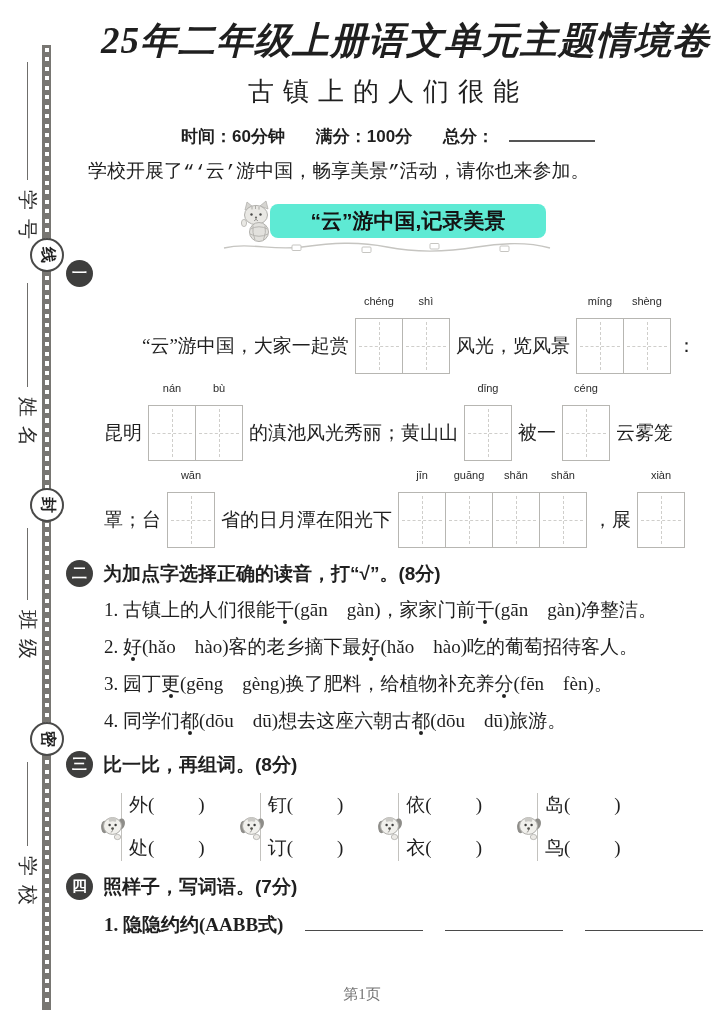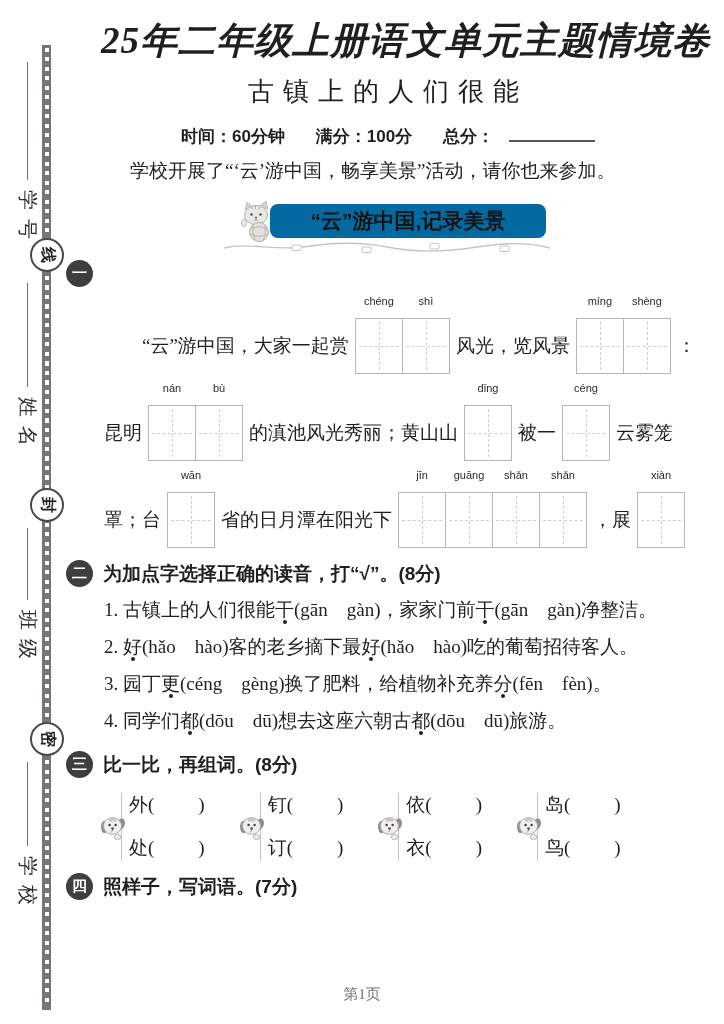--- a/index.html
+++ b/index.html
@@ -24,25 +24,25 @@
 
   
   .content{position:absolute;left:66px;top:0;width:644px;}
   .title{margin:16px 0 0;text-align:right;font-size:37px;font-weight:700;letter-spacing:1px;
          font-family:"Liberation Serif",serif;font-style:italic;}
   .subtitle{margin:8px 0 0;text-align:center;font-size:26px;letter-spacing:9px;font-weight:400;}
   .meta{margin-top:16px;text-align:center;font-family:"Liberation Sans",sans-serif;
         font-weight:700;font-size:17px;}
   .meta span{margin:0 13px;}
   .meta .uline{display:inline-block;width:86px;border-bottom:2px solid #555;height:12px;margin-left:2px;}
-  .intro{margin:10px 0 0 64px;font-size:19px;}
+  .intro{margin:10px 0 0 22px;font-size:19px;font-family:Liberation Mono, monospace;}
 
   
   .banner-wrap{position:relative;width:316px;margin:18px auto 4px;height:46px;}
-  .banner{position:absolute;left:40px;top:2px;right:0;height:34px;background:#0369a1;border-radius:8px;
+  .banner{position:absolute;left:40px;top:2px;right:0;height:34px;background:#5eead4;border-radius:8px;
           display:flex;align-items:center;justify-content:center;
           font-family:"Liberation Sans",sans-serif;font-weight:700;font-size:21px;color:#141414;}
   .banner-cat{position:absolute;left:8px;top:-2px;}
   .banner-squiggle{position:absolute;left:-8px;bottom:-8px;}
 
   
   .sec-head{display:flex;align-items:center;gap:10px;margin:12px 0 4px;}
   .sec-num{flex:0 0 auto;width:27px;height:27px;border-radius:50%;background:#3e3e3d;color:#fff;
            display:flex;align-items:center;justify-content:center;font-size:15px;font-weight:700;
            font-family:"Liberation Sans",sans-serif;}
@@ -231,21 +231,21 @@
         </div>
       </div>
 
     <div class="sec-head">
       <span class="sec-num">二</span>
       <span class="sec-title">为加点字选择正确的读音，打“√”。(8分)</span>
     </div>
     <div id="sec1-body">
         <div class="ditem"><span>1. 古镇上的人们很能</span><span class="dot">干</span><span>(gān　gàn)，家家门前</span><span class="dot">干</span><span>(gān　gàn)净整洁。</span></div>
         <div class="ditem"><span>2. </span><span class="dot">好</span><span>(hǎo　hào)客的老乡摘下最</span><span class="dot">好</span><span>(hǎo　hào)吃的葡萄招待客人。</span></div>
-        <div class="ditem"><span>3. 园丁</span><span class="dot">更</span><span>(céng　gèng)换了肥料，给植物补充养</span><span class="dot">分</span><span>(fēn　fèn)。</span></div>
+        <div class="ditem"><span>3. 园丁</span><span class="dot">更</span><span>(gēng　gèng)换了肥料，给植物补充养</span><span class="dot">分</span><span>(fēn　fèn)。</span></div>
         <div class="ditem"><span>4. 同学们</span><span class="dot">都</span><span>(dōu　dū)想去这座六朝古</span><span class="dot">都</span><span>(dōu　dū)旅游。</span></div>
       </div>
 
     <div class="sec-head">
       <span class="sec-num">三</span>
       <span class="sec-title">比一比，再组词。(8分)</span>
     </div>
     <div id="sec2-body" class="pairs-row">
         <div class="pgroup">
   <svg width="26" height="28" viewBox="0 0 26 28">
@@ -318,16 +318,24 @@
             <div class="prow"><span>岛</span><span>(</span><span class="pblank"></span><span>)</span></div>
             <div class="prow"><span>鸟</span><span>(</span><span class="pblank"></span><span>)</span></div>
           </div>
         </div>
       </div>
 
     <div class="sec-head">
       <span class="sec-num">四</span>
       <span class="sec-title">照样子，写词语。(7分)</span>
     </div>
+    <div id="sec3-body">
+        <div class="brow">
+          <span class="btext">1. 隐隐约约(AABB式)</span>
+          <span class="blank"></span>
+          <span class="blank"></span>
+          <span class="blank"></span>
+        </div>
+      </div>
   </div>
 
   <div class="footer">第1页</div>
 </div>
 
 </body></html>

